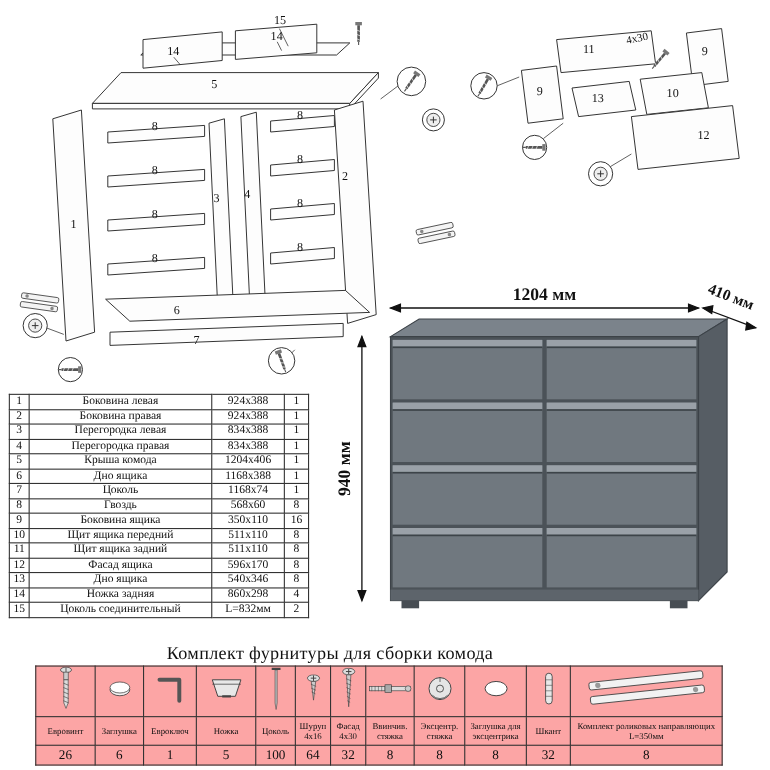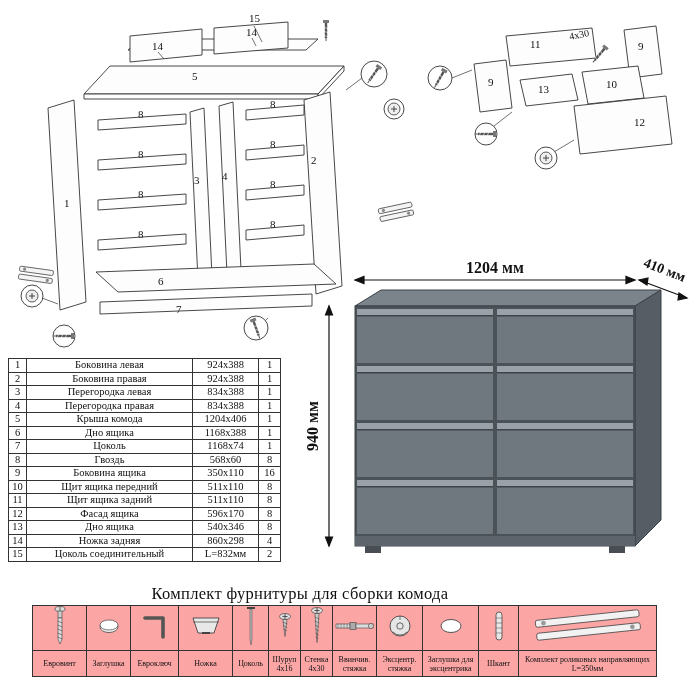--- a/index.html
+++ b/index.html
@@ -430,22 +430,36 @@
               </g>
             </svg></td>
         </tr>
       <tr id="hw-names">
           <td class="hw-name-cell">Евровинт</td>
           <td class="hw-name-cell">Заглушка</td>
           <td class="hw-name-cell">Евроключ</td>
           <td class="hw-name-cell">Ножка</td>
           <td class="hw-name-cell">Цоколь</td>
           <td class="hw-name-cell">Шуруп 4x16</td>
-          <td class="hw-name-cell">Стенка 4x30</td>
+          <td class="hw-name-cell">Фасад 4x30</td>
           <td class="hw-name-cell">Ввинчив. стяжка</td>
           <td class="hw-name-cell">Эксцентр. стяжка</td>
           <td class="hw-name-cell">Заглушка для эксцентрика</td>
           <td class="hw-name-cell">Шкант</td>
           <td class="hw-name-cell">Комплект роликовых направляющих L=350мм</td>
         </tr>
+      <tr id="hw-qtys">
+          <td class="hw-qty-cell">26</td>
+          <td class="hw-qty-cell">6</td>
+          <td class="hw-qty-cell">1</td>
+          <td class="hw-qty-cell">5</td>
+          <td class="hw-qty-cell">100</td>
+          <td class="hw-qty-cell">64</td>
+          <td class="hw-qty-cell">32</td>
+          <td class="hw-qty-cell">8</td>
+          <td class="hw-qty-cell">8</td>
+          <td class="hw-qty-cell">8</td>
+          <td class="hw-qty-cell">32</td>
+          <td class="hw-qty-cell">8</td>
+        </tr>
     </tbody>
   </table>
 </div>
 
 </body></html>

